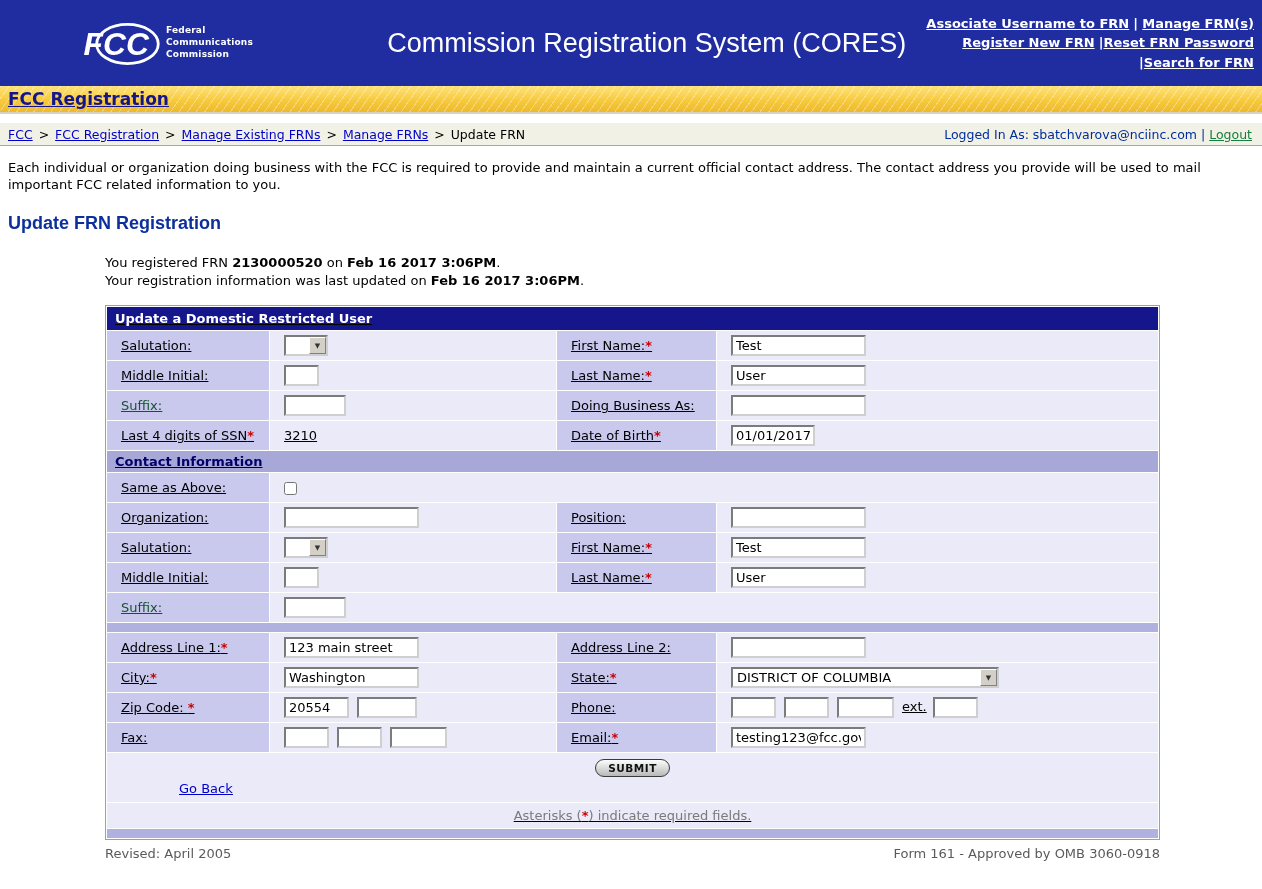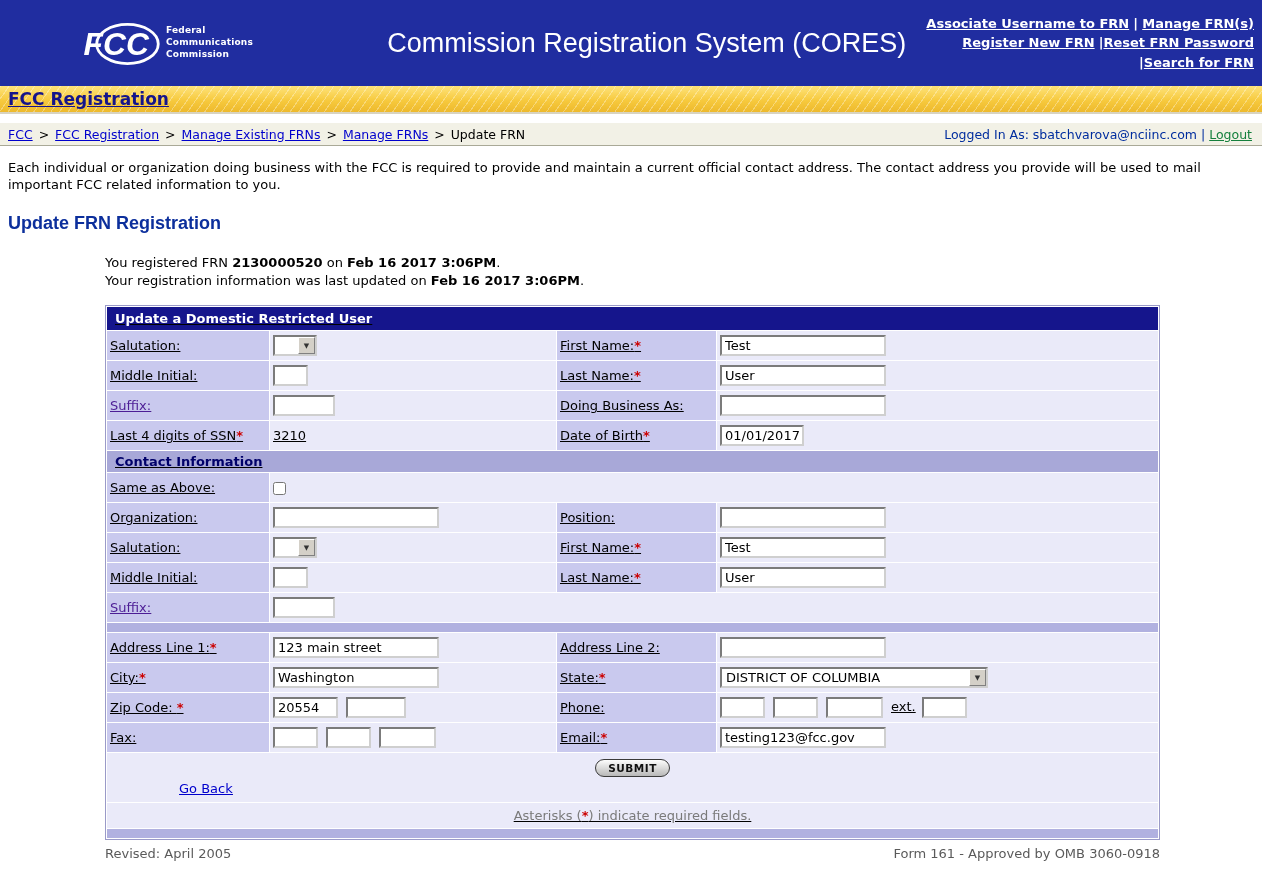--- a/index.html
+++ b/index.html
@@ -67,34 +67,34 @@
   }
   .reg { margin: 20px 0 16px 105px; line-height: 1.35; }
   .reg b { font-weight: bold; }
 
   
   table.frn {
     width: 1055px; margin-left: 105px;
     border-collapse: separate; border-spacing: 1px;
     background: #fff; border: 1px solid #9a9ac8; text-decoration: underline;
   }
-  .frn td { font-size: 13px; padding: 3px 3px; vertical-align: middle; }
+  .frn td { font-size: 13px; padding: 3px 14px; vertical-align: middle; }
   .hdr  { background: #15158c; color: #fff; font-weight: bold; padding: 4px 8px !important; }
   .sect { background: #a8a8d8; color: #00006a; font-weight: bold; padding: 3px 8px !important; }
   .lb   { background: #c9c9ee; }
   .vl   { background: #eaeaf9; height: 29px; }
   .gap  { background: #b1b1e0; height: 9px; padding: 0 !important; line-height: 0; font-size: 0; }
   .req  { color: #cc0000; font-weight: bold; }
-  .flink { color: #4c1d95; text-decoration: underline; }
+  .flink { color: #14532d; text-decoration: underline; }
 
   .tin {
     border: 2px inset #cfcfcf; background: #fff; height: 21px;
     font-size: 13px; font-family: inherit; padding: 1px 3px; vertical-align: middle;
   }
-  .w155{width:166px} .w35{width:35px} .w62{width:62px} .w95{width:84px}
+  .w155{width:135px} .w35{width:35px} .w62{width:62px} .w95{width:84px}
   .w65{width:65px} .w60{width:60px} .w45{width:45px} .w57{width:57px}
   .gap8 { display:inline-block; width:8px; }
 
   .sel {
     display: inline-flex; align-items: stretch;
     border: 2px inset #cfcfcf; background: #fff; height: 21px; vertical-align: middle;
   }
   .sel-sm { width: 44px; }
   .sel-state { width: 268px; }
   .sel-text { flex: 1; font-size: 13px; padding: 1px 4px; overflow: hidden; white-space: nowrap; }

